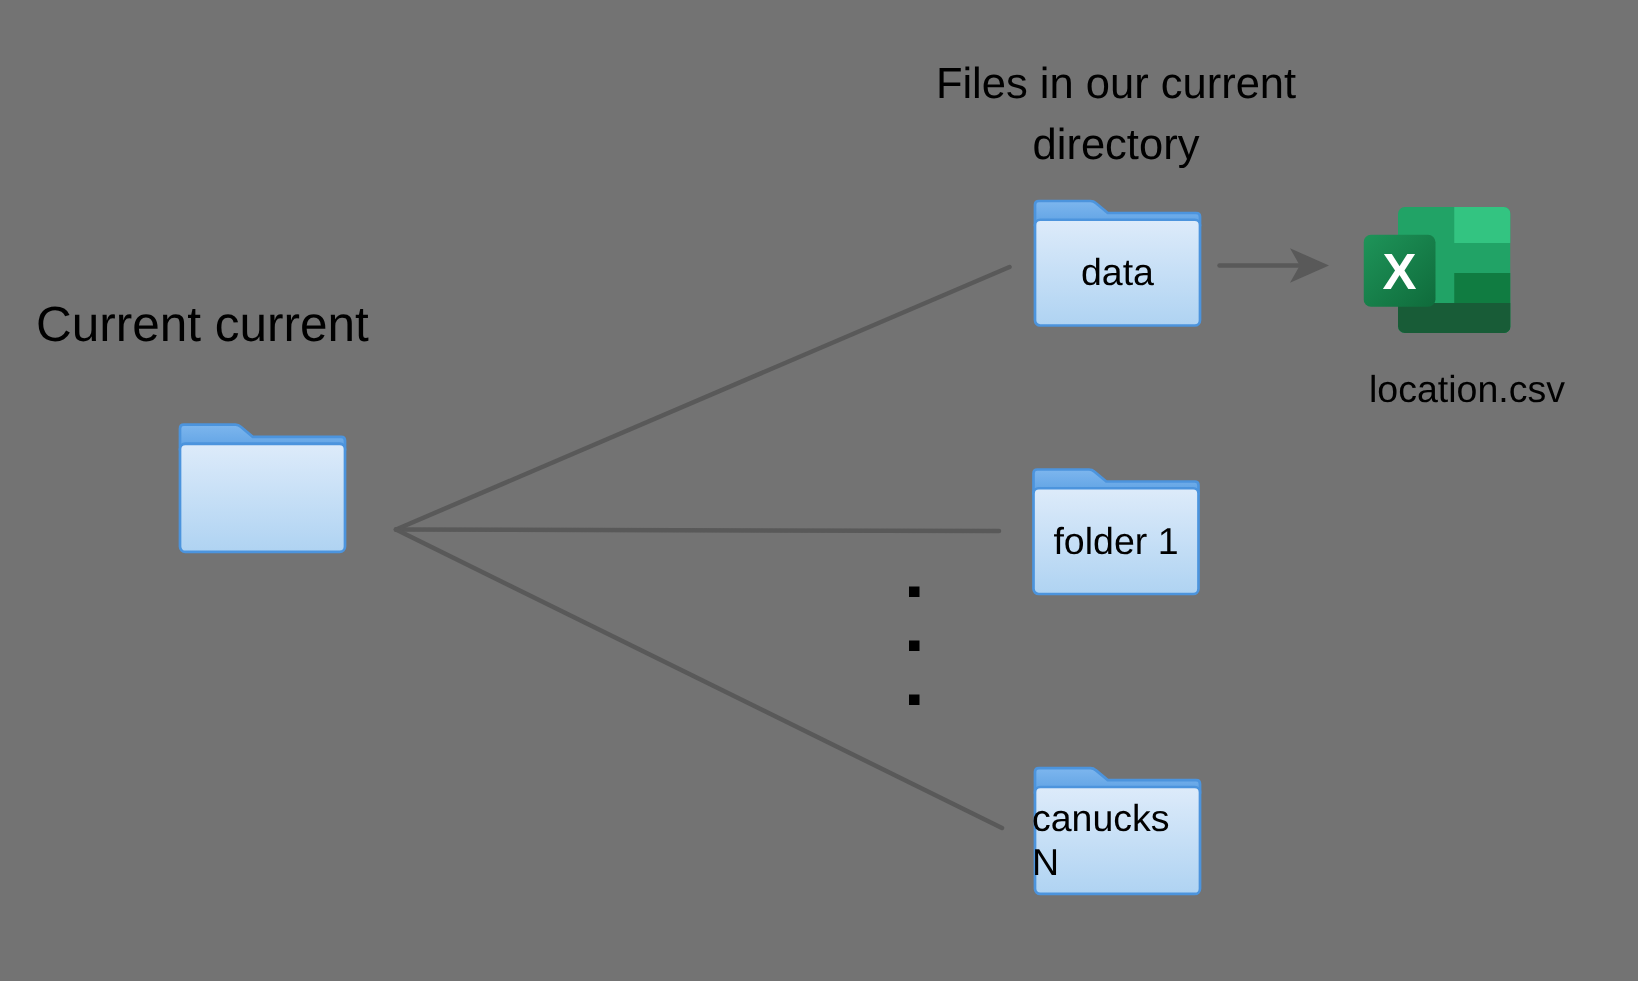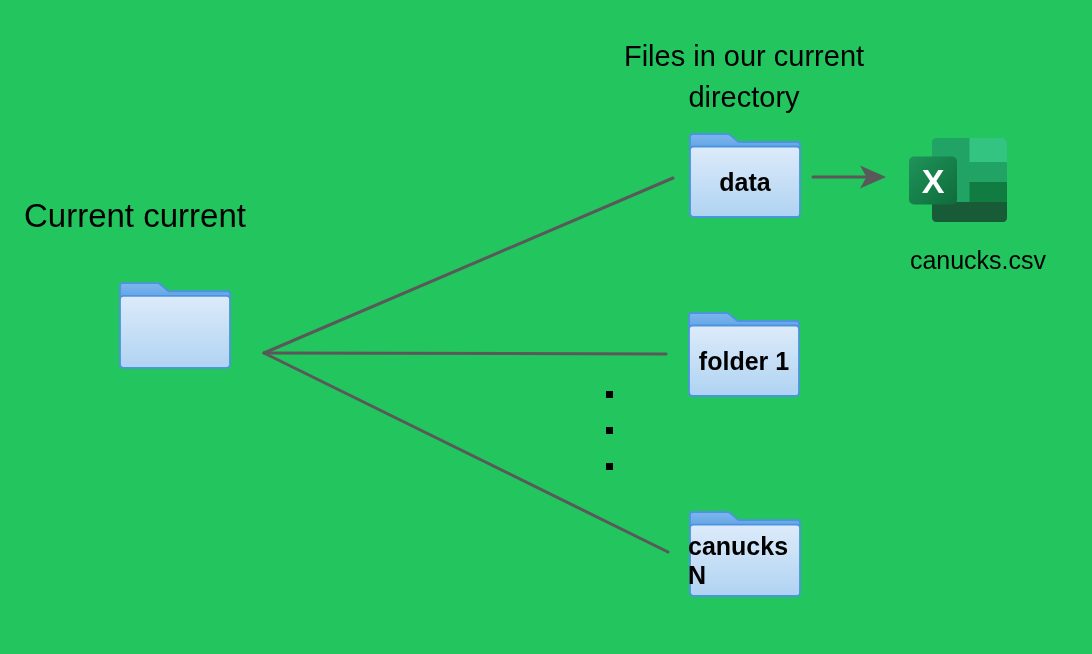--- a/index.html
+++ b/index.html
@@ -14,35 +14,35 @@
     --excel-green-light:#33C481;
     --excel-green-mid:#107C41;
     --excel-green-dark:#185C37;
     --excel-badge-1:#1E9459;
     --excel-badge-2:#0F6B3B;
   }
   html,body{margin:0;padding:0;background:#ffffff;}
   .canvas{
     position:relative;
     width:1092px;height:654px;
-    background:#22c55e;
+    background:#737373;
     overflow:hidden;
     font-family:"Liberation Sans", sans-serif;
     color:var(--text);
   }
   .connectors{position:absolute;left:0;top:0;width:1092px;height:654px;}
   .title{
     position:absolute;left:574px;top:36px;width:340px;
     font-size:29px;line-height:41px;text-align:center;color:var(--text);
   }
   .loc-label{
     position:absolute;left:24px;top:196px;
     font-size:33px;line-height:40px;color:var(--text);
   }
-  .folder{position:absolute;font-weight:bold;}
+  .folder{position:absolute;}
   .folder svg{position:absolute;left:0;top:0;width:100%;height:100%;}
   .folder-label{
     position:absolute;left:0;right:0;top:14px;bottom:0;
     display:flex;align-items:center;justify-content:center;
     font-size:25px;color:var(--text);
   }
   .dots{
     position:absolute;left:606px;top:391px;
     display:flex;flex-direction:column;gap:29px;
   }
@@ -133,15 +133,15 @@
     <g clip-path="url(#sheetClip)">
       <rect x="23" y="0" width="75" height="84" fill="var(--excel-green,#21A366)"></rect>
       <rect x="60.5" y="0" width="37.5" height="24" fill="var(--excel-green-light,#33C481)"></rect>
       <rect x="60.5" y="44" width="37.5" height="40" fill="var(--excel-green-mid,#107C41)"></rect>
       <rect x="23" y="64" width="75" height="20" fill="var(--excel-green-dark,#185C37)"></rect>
     </g>
     <rect x="0" y="18.5" width="48" height="48" rx="5" fill="url(#badgeGrad)"></rect>
     <text x="24" y="54.5" text-anchor="middle" font-size="34" font-weight="bold" font-family="Liberation Sans, sans-serif" fill="#ffffff">X</text>
   </svg>
 
-  <div class="file-label">canucks.csv</div>
+  <div class="file-label">location.csv</div>
 
 </div>
 
 </body></html>

